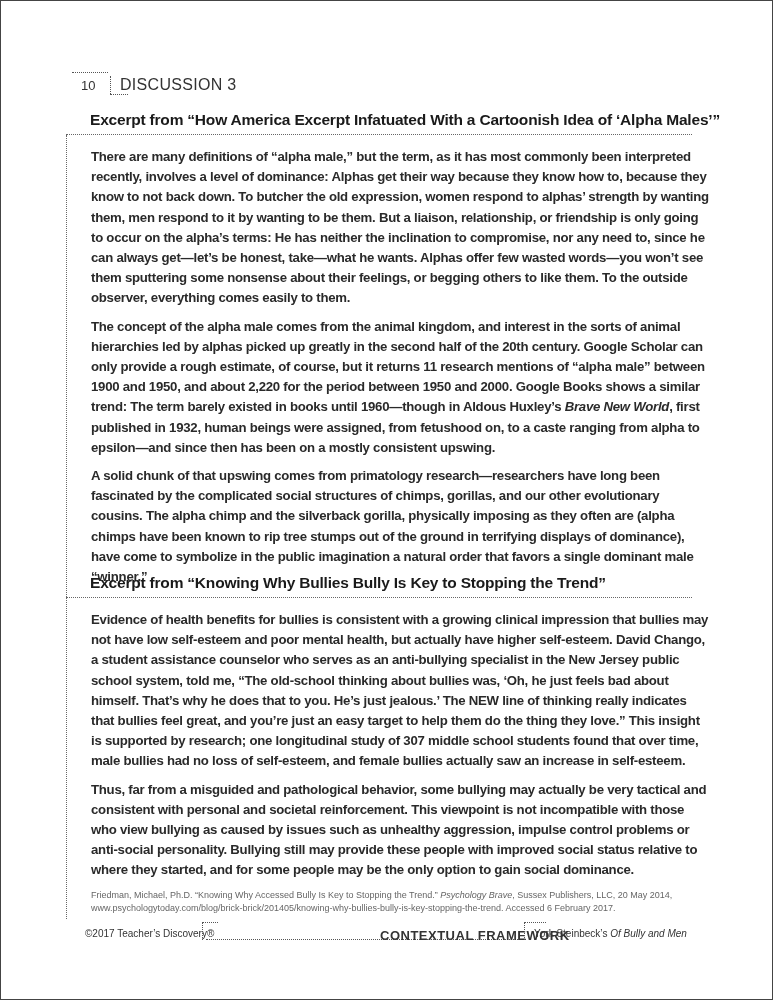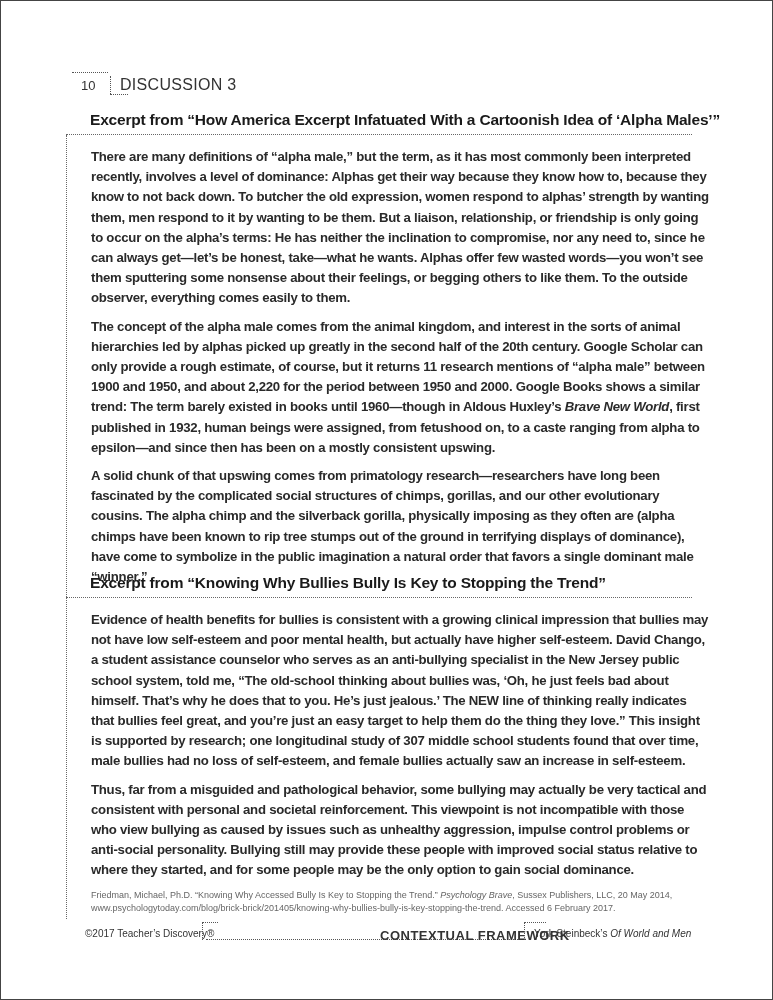--- a/index.html
+++ b/index.html
@@ -65,14 +65,14 @@
 </div>
 
 <div class="footer">
   <span class="footer-left">©2017 Teacher’s Discovery®</span>
   <div class="footer-dots-top1"></div>
   <div class="footer-dots-v1"></div>
   <div class="footer-dots-line"></div>
   <span class="footer-center">CONTEXTUAL FRAMEWORK</span>
   <div class="footer-dots-v2"></div>
   <div class="footer-dots-top2"></div>
-  <span class="footer-right"><span>York Steinbeck’s </span><em>Of World and Men</em></span>
+  <span class="footer-right"><span>York Steinbeck’s </span><em>Of Bully and Men</em></span>
 </div>
 
 </body></html>

